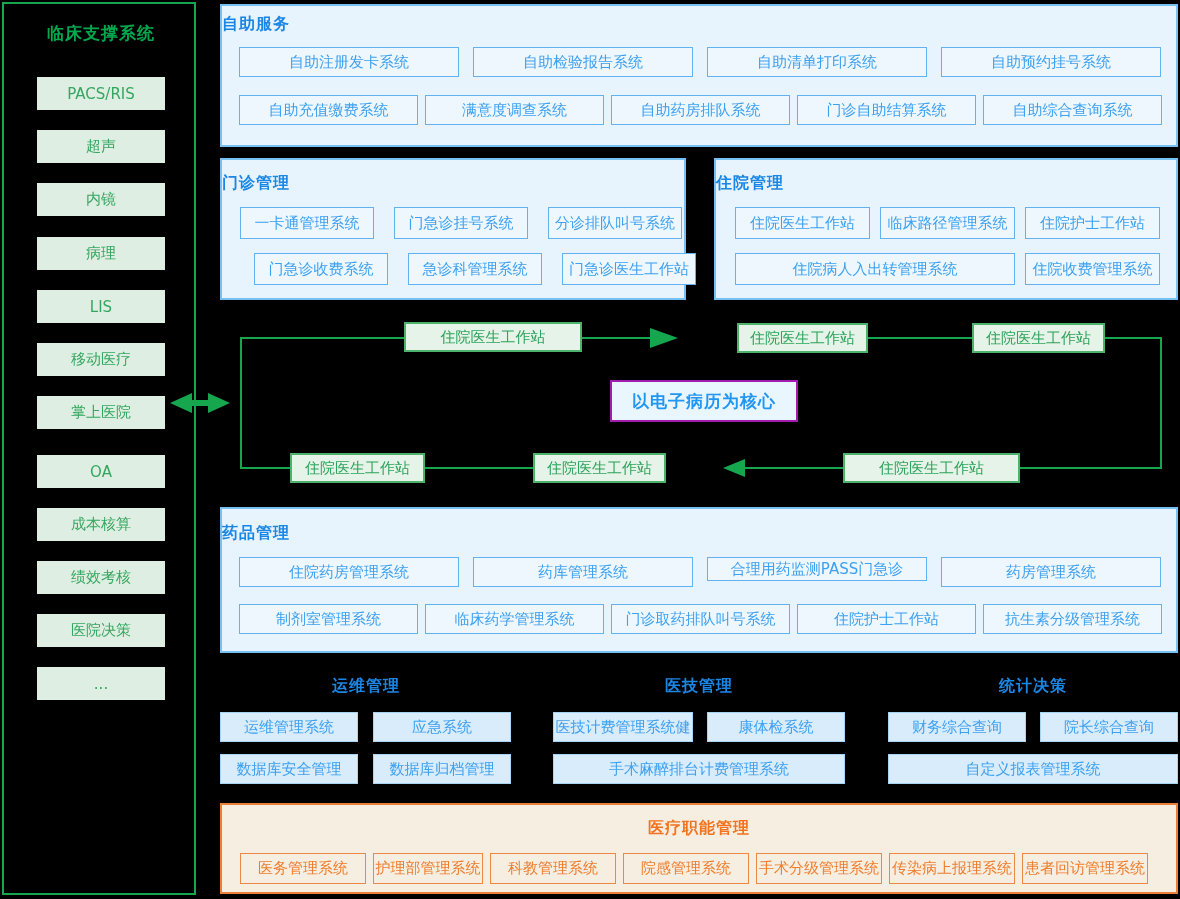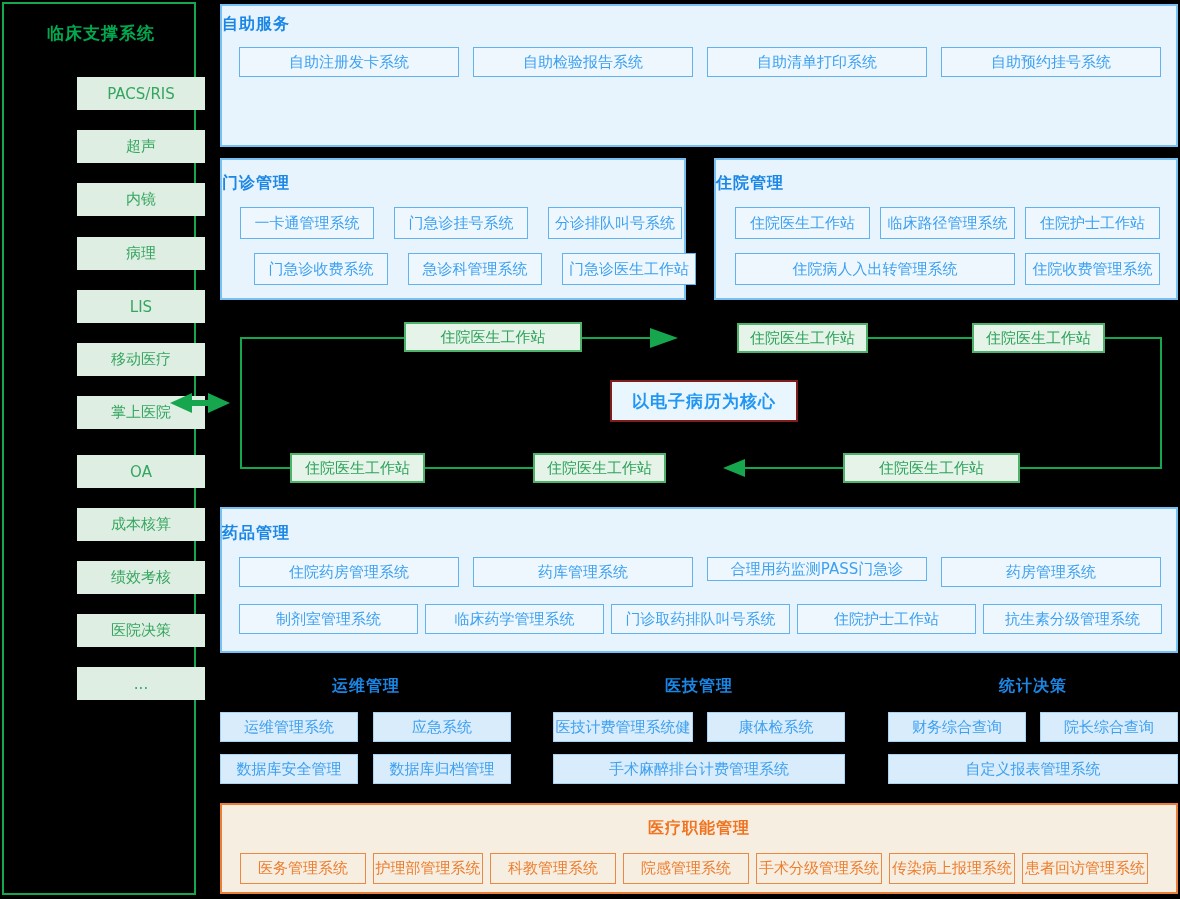--- a/index.html
+++ b/index.html
@@ -5,35 +5,35 @@
   html,body{margin:0;padding:0;background:#000;}
   .canvas{
     position:relative;width:1180px;height:899px;background:#000;overflow:hidden;
     font-family:"DejaVu Sans","Liberation Sans",sans-serif;
   }
   .abs{position:absolute;}
   
   .sidebar{left:2px;top:2px;width:194px;height:893px;border:2px solid #16a74e;box-sizing:border-box;}
   .sidebar-title{left:0;top:18px;width:194px;text-align:center;color:#00a84e;font-size:17px;font-weight:bold;letter-spacing:1px;}
   .sbox{left:33px;width:128px;height:33px;background:#dfeee3;color:#35a65f;font-size:15px;
-        display:flex;align-items:center;justify-content:center;margin-left:40px;}
+        display:flex;align-items:center;justify-content:center;}
   
   .panel-blue{background:#e7f3fd;border:2px solid #77c0f3;box-sizing:border-box;}
   .p-title{left:0;width:100%;text-align:left;font-size:16px;font-weight:bold;color:#1a87e6;letter-spacing:1px;}
   .row{position:absolute;display:flex;}
   .bbox{box-sizing:border-box;border:1px solid #62b2ef;background:#eef7fe;color:#3da0f0;font-size:15px;
         display:flex;align-items:center;justify-content:center;flex:0 0 auto;}
   
   .ops-title{text-align:center;font-size:16px;font-weight:bold;color:#1a87e6;letter-spacing:1px;}
   .obox{box-sizing:border-box;border:1px solid #a6d4f7;background:#d9ecfb;color:#3da0f0;font-size:15px;
         display:flex;align-items:center;justify-content:center;flex:0 0 auto;height:30px;}
   
   .gbox{box-sizing:border-box;border:2px solid #4db36a;background:#e6f3e8;color:#2da35b;font-size:15px;
         display:flex;align-items:center;justify-content:center;}
-  .corebox{box-sizing:border-box;border:2px solid #7f1d1d;background:#eaf6fe;color:#2196f3;
+  .corebox{box-sizing:border-box;border:2px solid #a21caf;background:#eaf6fe;color:#2196f3;
            font-size:17px;font-weight:bold;display:flex;align-items:center;justify-content:center;letter-spacing:1px;}
   
   .panel-orange{background:#f7eee2;border:2px solid #ea8038;box-sizing:border-box;}
   .o-title{left:0;width:100%;text-align:center;font-size:16px;font-weight:bold;color:#f0741f;letter-spacing:1px;}
   .rbox{box-sizing:border-box;border:1px solid #ea8844;background:#f7eee2;color:#ed7d2c;font-size:15px;
         display:flex;align-items:center;justify-content:center;flex:0 0 auto;height:31px;}
   svg{position:absolute;left:0;top:0;}
 </style>
 </head>
 <body>
@@ -56,20 +56,27 @@
     <div class="abs sbox" style="top:663px">...</div>
   </div>
 
   <div class="abs panel-blue" style="left:220px;top:4px;width:958px;height:143px">
     <div class="abs p-title" style="top:8px">自助服务</div>
     <div class="row" style="left:17px;top:41px;gap:14px">
       <div class="bbox" style="width:220px;height:30px">自助注册发卡系统</div>
       <div class="bbox" style="width:220px;height:30px">自助检验报告系统</div>
       <div class="bbox" style="width:220px;height:30px">自助清单打印系统</div>
       <div class="bbox" style="width:220px;height:30px">自助预约挂号系统</div>
+    </div>
+    <div class="row" style="left:17px;top:89px;gap:7px">
+      <div class="bbox" style="width:179px;height:30px">自助充值缴费系统</div>
+      <div class="bbox" style="width:179px;height:30px">满意度调查系统</div>
+      <div class="bbox" style="width:179px;height:30px">自助药房排队系统</div>
+      <div class="bbox" style="width:179px;height:30px">门诊自助结算系统</div>
+      <div class="bbox" style="width:179px;height:30px">自助综合查询系统</div>
     </div>
   </div>
 
   <div class="abs panel-blue" style="left:220px;top:158px;width:466px;height:142px">
     <div class="abs p-title" style="top:13px">门诊管理</div>
     <div class="row" style="left:18px;top:47px;gap:20px">
       <div class="bbox" style="width:134px;height:32px">一卡通管理系统</div>
       <div class="bbox" style="width:134px;height:32px">门急诊挂号系统</div>
       <div class="bbox" style="width:134px;height:32px">分诊排队叫号系统</div>
     </div>

